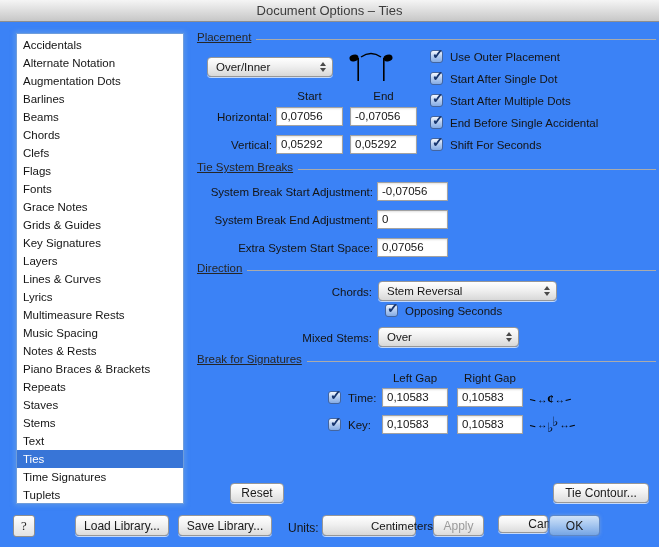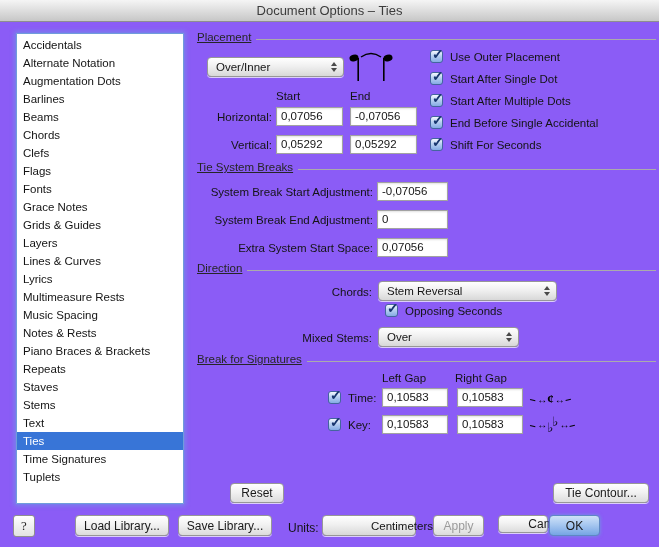--- a/index.html
+++ b/index.html
@@ -1,19 +1,19 @@
 <!DOCTYPE html>
 <html><head>
 <meta charset="utf-8">
 <style>
   * { box-sizing: border-box; margin: 0; padding: 0; }
   body { font-family: "Liberation Sans", sans-serif; background: #555; }
   .window {
     position: relative; width: 659px; height: 547px;
-    background: #8b5cf6; overflow: hidden;
+    background: #3b82f6; overflow: hidden;
     font-size: 11.5px; color: #141414;
   }
   .titlebar {
     position: absolute; top: 0; left: 0; right: 0; height: 22px;
     background: linear-gradient(#f5f5f5, #c7c7c7);
     border-bottom: 1px solid #8e8e8e;
     display: flex; align-items: center; justify-content: center;
     font-size: 13px; color: #3c3c3c;
   }
   
@@ -24,21 +24,21 @@
     padding: 2px 0; overflow: hidden;
   }
   .side-item { height: 18px; line-height: 18px; padding-left: 6px; white-space: nowrap; cursor: default; }
   .side-item.selected { background: #3875d7; color: #fff; }
   
   .section { position: absolute; display: flex; align-items: center; color: #262626; text-decoration: underline; }
   .section .line { flex: 1; height: 1px; background: #ababab; margin-left: 5px; margin-top: 4px; }
   
   .lbl { position: absolute; white-space: nowrap; }
   .r { text-align: right; }
-  .c { text-align: left; }
+  .c { text-align: center; }
   .field {
     position: absolute; height: 19px; background: #fff;
     border: 1px solid #a2a2a2; padding: 2px 4px; font-size: 11.5px;
     box-shadow: inset 0 1px 2px rgba(0,0,0,.12);
   }
   
   .popup {
     position: absolute; height: 20px; border: 1px solid #979797; border-radius: 4px;
     background: linear-gradient(#ffffff, #f0f0f0 45%, #d8d8d8);
     box-shadow: 0 1px 0 rgba(255,255,255,.7);
@@ -98,20 +98,21 @@
     <div class="side-item">Alternate Notation</div>
     <div class="side-item">Augmentation Dots</div>
     <div class="side-item">Barlines</div>
     <div class="side-item">Beams</div>
     <div class="side-item">Chords</div>
     <div class="side-item">Clefs</div>
     <div class="side-item">Flags</div>
     <div class="side-item">Fonts</div>
     <div class="side-item">Grace Notes</div>
     <div class="side-item">Grids &amp; Guides</div>
+    <div class="side-item">Key Signatures</div>
     <div class="side-item">Layers</div>
     <div class="side-item">Lines &amp; Curves</div>
     <div class="side-item">Lyrics</div>
     <div class="side-item">Multimeasure Rests</div>
     <div class="side-item">Music Spacing</div>
     <div class="side-item">Notes &amp; Rests</div>
     <div class="side-item">Piano Braces &amp; Brackets</div>
     <div class="side-item">Repeats</div>
     <div class="side-item">Staves</div>
     <div class="side-item">Stems</div>
@@ -119,21 +120,21 @@
     <div class="side-item selected">Ties</div>
     <div class="side-item">Time Signatures</div>
     <div class="side-item">Tuplets</div>
   </div>
 
   <div class="section" style="left:197px; top:31px; width:459px;">
     <span>Placement</span>
     <span class="line"></span>
   </div>
 
-  <div class="popup" style="left:207px; top:57px; width:137px;gap:36px;">
+  <div class="popup" style="left:207px; top:57px; width:126px;gap:36px;">
     <span>Over/Inner</span>
     <span class="arrows">
         <span class="tri-up"></span>
         <span class="tri-down"></span>
       </span>
   </div>
 
   <svg style="position:absolute; left:347px; top:51px;" width="48" height="33" viewBox="0 0 48 33">
     <ellipse cx="7" cy="7" rx="4.6" ry="3.4" transform="rotate(-16 7 7)" fill="#000"></ellipse>
     <rect x="10.4" y="7" width="1.6" height="23" fill="#000"></rect>

